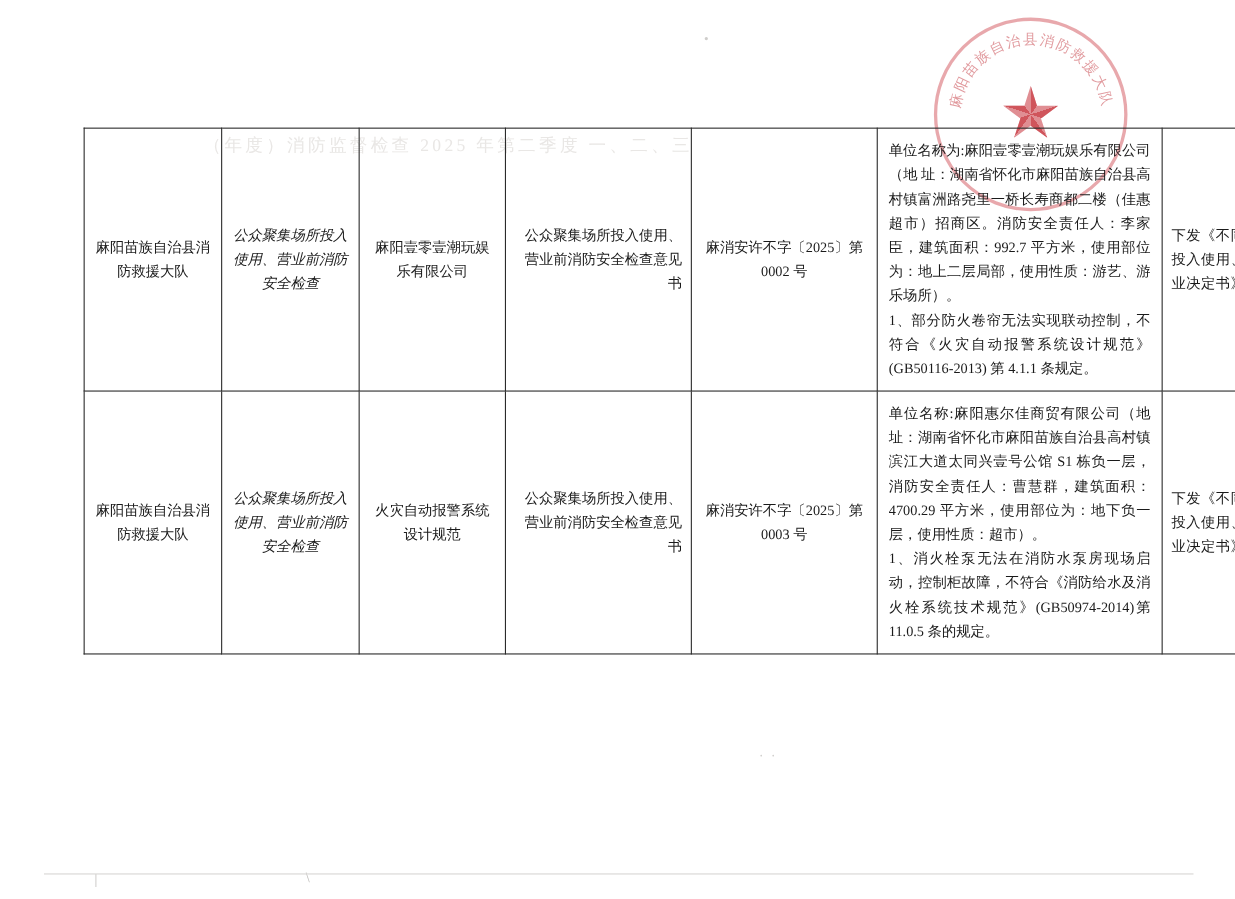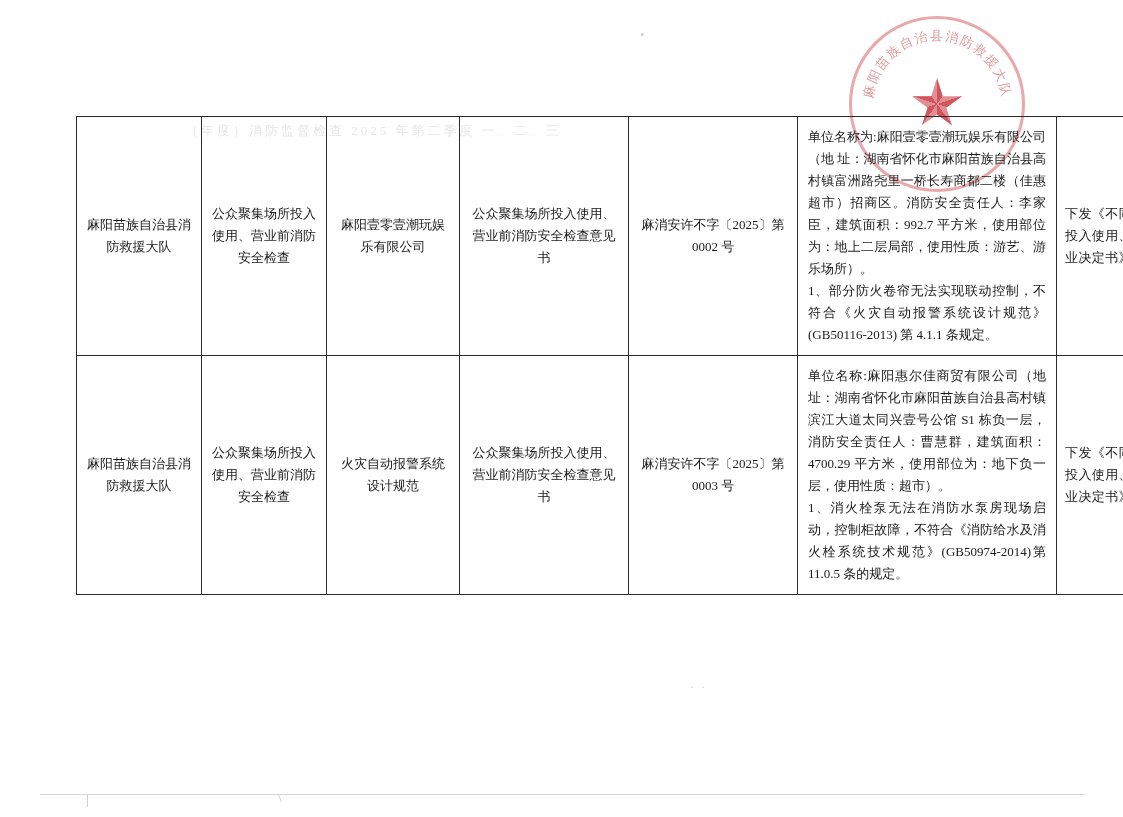--- a/index.html
+++ b/index.html
@@ -22,21 +22,21 @@
     color: #e8e6e4;
     font-size: 15px;
     letter-spacing: 2px;
     pointer-events: none;
     user-select: none;
     white-space: nowrap;
   }
   .ghost-title {
     top: 122px;
     left: 185px;
-    font-size: 13px;
+    font-size: 16px;
     color: #e9e7e5;
     letter-spacing: 3px;
   }
   .ghost-col {
     left: 196px;
     width: 175px;
     line-height: 26px;
     font-size: 14px;
     color: #ededeb;
     white-space: normal;
@@ -103,23 +103,23 @@
   }
   .doc-table td {
     border: 1px solid #2b2b2b;
     vertical-align: middle;
     padding: 6px 8px;
     font-size: 13px;
     line-height: 22px;
     text-align: center;
   }
   td.c-unit      { width: 108px; }
-  td.c-item      { width: 108px; }
+  td.c-item      { width: 108px; font-style: italic; }
   td.c-target    { width: 116px; }
-  td.c-doc       { width: 152px; }
+  td.c-doc       { width: 152px; text-align: right; }
   td.c-no        { width: 152px; }
   td.c-detail    { width: 238px; text-align: justify; text-align-last: left; vertical-align: top; padding: 9px 10px; }
   td.c-result    { width: 80px; text-align: justify; text-align-last: justify; }
 
   .detail-p {
     margin: 0;
     text-indent: 0;
   }
   .bottom-line {
     position: absolute;

